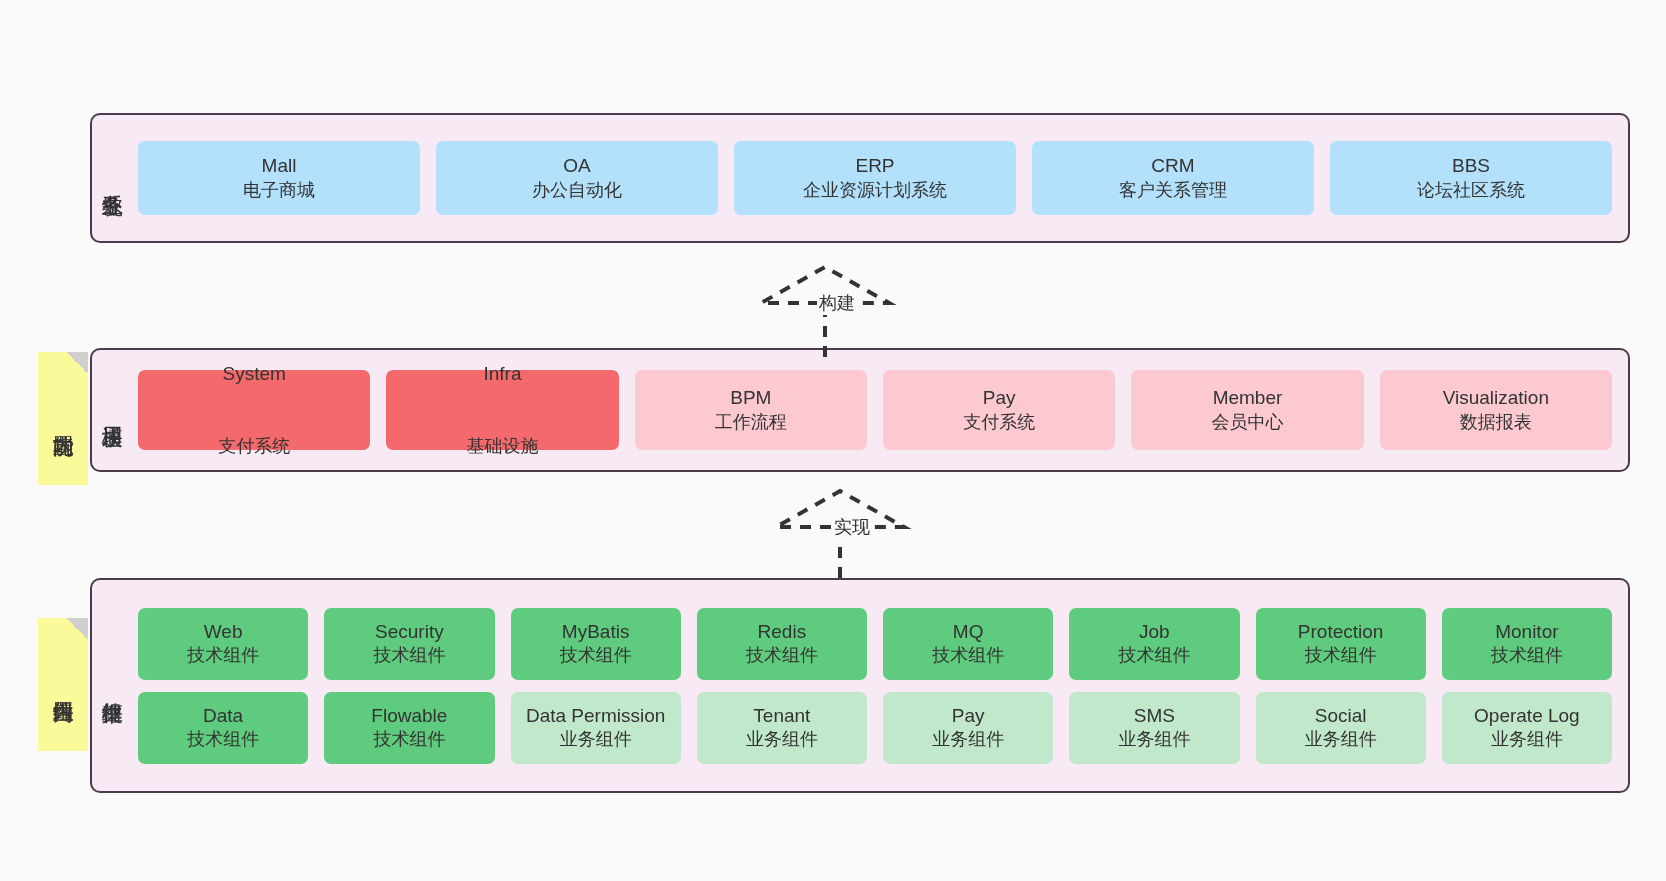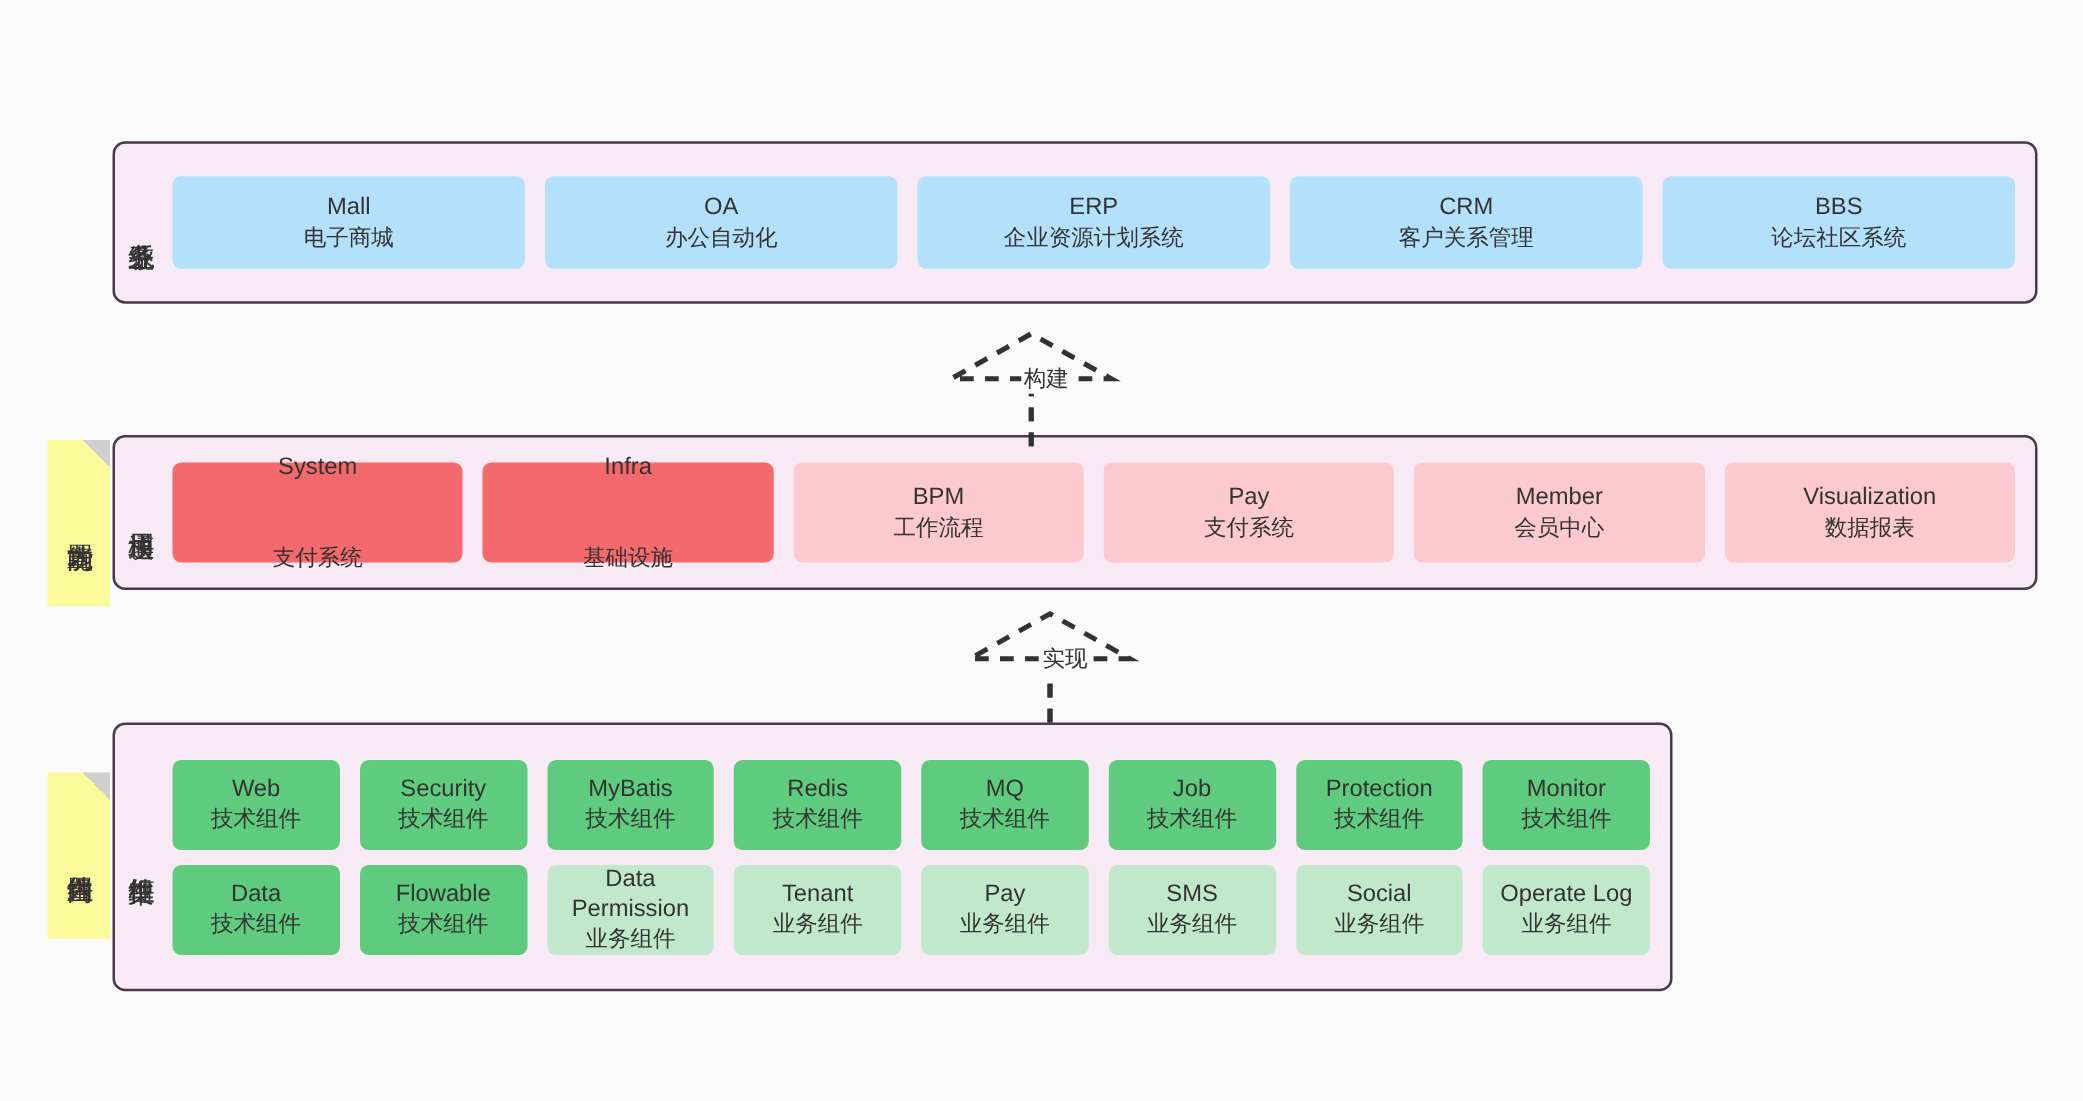--- a/index.html
+++ b/index.html
@@ -239,21 +239,21 @@
       <path d="M70 91 L70 40 L6 40 L70 4 L134 40 L70 40" stroke="#333333" stroke-width="4" stroke-dasharray="11 9" stroke-linecap="butt" fill="none"></path>
       <path d="M70 91 L70 40" stroke="#333333" stroke-width="4" stroke-dasharray="11 9" fill="none"></path>
     </svg>
     <span class="arrow-label" style="left:62px; top:28px; background:#fafafa; padding:0 2px;">实现</span>
   </div>
 
   <div class="note" style="left:38px; top:618px; width:50px; height:133px;">
     <span>内置组件</span>
   </div>
 
-  <div class="layer" style="left:90px; top:578px; width:1248px; height:215px;">
+  <div class="layer" style="left:90px; top:578px; width:1540px; height:215px;">
     <div class="layer-title">框架组件</div>
     <div class="layer-body">
 
       <div class="row">
         <div class="box box-green h-comp">
           <div class="b-title">Web</div>
           <div class="b-sub">技术组件</div>
         </div>
         <div class="box box-green h-comp">
           <div class="b-title">Security</div>

